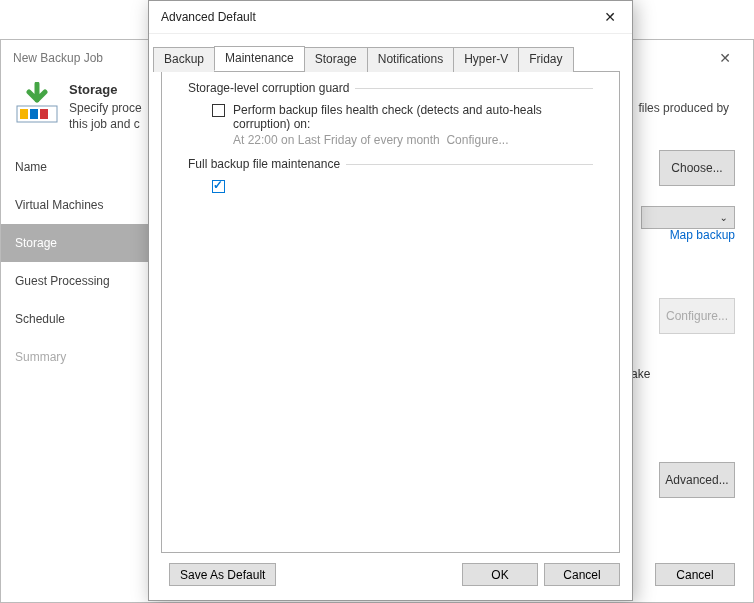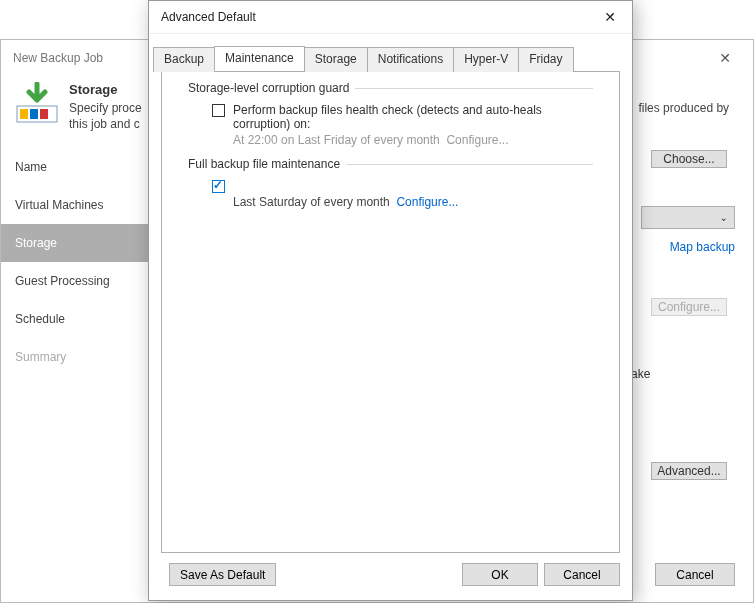--- a/index.html
+++ b/index.html
@@ -16,21 +16,21 @@
     .parent-heading { font-weight: 700; color: #333; font-size: 13px; margin-bottom: 3px; }
     .parent-desc { color: #444; font-size: 12px; line-height: 1.35; }
 
     .parent-body { display: flex; }
     .nav { width: 152px; }
     .nav-item { padding: 12px 14px; color: #444; cursor: pointer; font-size: 12px; }
     .nav-item.storage { background: #aeaeae; color: #fff; }
     .nav-item.summary { color: #aaa; }
 
     .content-area { flex: 1; position: relative; padding: 6px 18px 0 16px; }
-    .right-btn { position: absolute; right: 26px; height: 18px; border: 1px solid #adadad; background: #e1e1e1; font-size: 12px; color: #333; padding: 0 4px; cursor: pointer; min-width: 76px; }
+    .right-btn { position: absolute; right: 18px; height: 36px; border: 1px solid #adadad; background: #e1e1e1; font-size: 12px; color: #333; padding: 0 4px; cursor: pointer; min-width: 76px; }
     .right-btn.disabled { color: #aaa; border-color: #d0d0d0; background: #efefef; cursor: default; }
     .link { color: #0066cc; cursor: pointer; }
     .dropdown-ghost { position: absolute; right: 18px; top: 58px; width: 94px; height: 23px; border: 1px solid #adadad; background: #e1e1e1; text-align: right; padding-right: 6px; line-height: 21px; font-size: 10px; }
     .parent-text1 { position: absolute; right: 18px; top: 218px; font-size: 12px; color: #333; text-align: left; line-height: 1.4; width: 190px; }
 
     .parent-footer { position: absolute; bottom: 16px; right: 18px; display: flex; gap: 8px; }
     .parent-footer button { min-width: 80px; height: 23px; border: 1px solid #adadad; background: #e1e1e1; font-size: 12px; cursor: pointer; }
 
     
     .dialog { position: absolute; left: 148px; top: 0; width: 485px; height: 601px; background: #fff; border: 1px solid #999; box-shadow: 3px 3px 18px rgba(0,0,0,.28); z-index: 100; display: flex; flex-direction: column; }
@@ -105,21 +105,21 @@
       <div class="nav-item">Name</div>
       <div class="nav-item">Virtual Machines</div>
       <div class="nav-item storage">Storage</div>
       <div class="nav-item">Guest Processing</div>
       <div class="nav-item">Schedule</div>
       <div class="nav-item summary">Summary</div>
     </div>
     <div class="content-area">
       <button class="right-btn" style="top:2px">Choose...</button>
       <div class="dropdown-ghost"><span>⌄</span></div>
-      <span class="link" style="position:absolute;right:18px;top:92px;font-size:12px">Map backup</span>
+      <span class="link" style="position:absolute;right:18px;top:80px;font-size:12px">Map backup</span>
       <button class="right-btn disabled" style="top:150px">Configure...</button>
       <div class="parent-text1">
         <span>ecommend to make</span><br>
         <span>f-site.</span>
       </div>
       <button class="right-btn" style="top:314px">Advanced...</button>
     </div>
   </div>
   <div class="parent-footer">
     <button>Cancel</button>
@@ -161,23 +161,20 @@
     <div class="group-row" style="margin-top:4px">
       <span class="group-label">Full backup file maintenance</span>
       <span class="group-line"></span>
     </div>
 
 
     <div class="opt">
       <div class="opt-row">
         <span class="chk checked"></span>
       </div>
-      <div class="opt-sub2">
-        <span>Last Saturday of every month</span>&nbsp;&nbsp;<span class="cfg-link">Configure...</span>
-      </div>
     </div>
   </div>
 
   <div class="dialog-footer">
     <button class="savebtn">Save As Default</button>
     <span class="spacer"></span>
     <button>OK</button>
     <button>Cancel</button>
   </div>
 </div>

